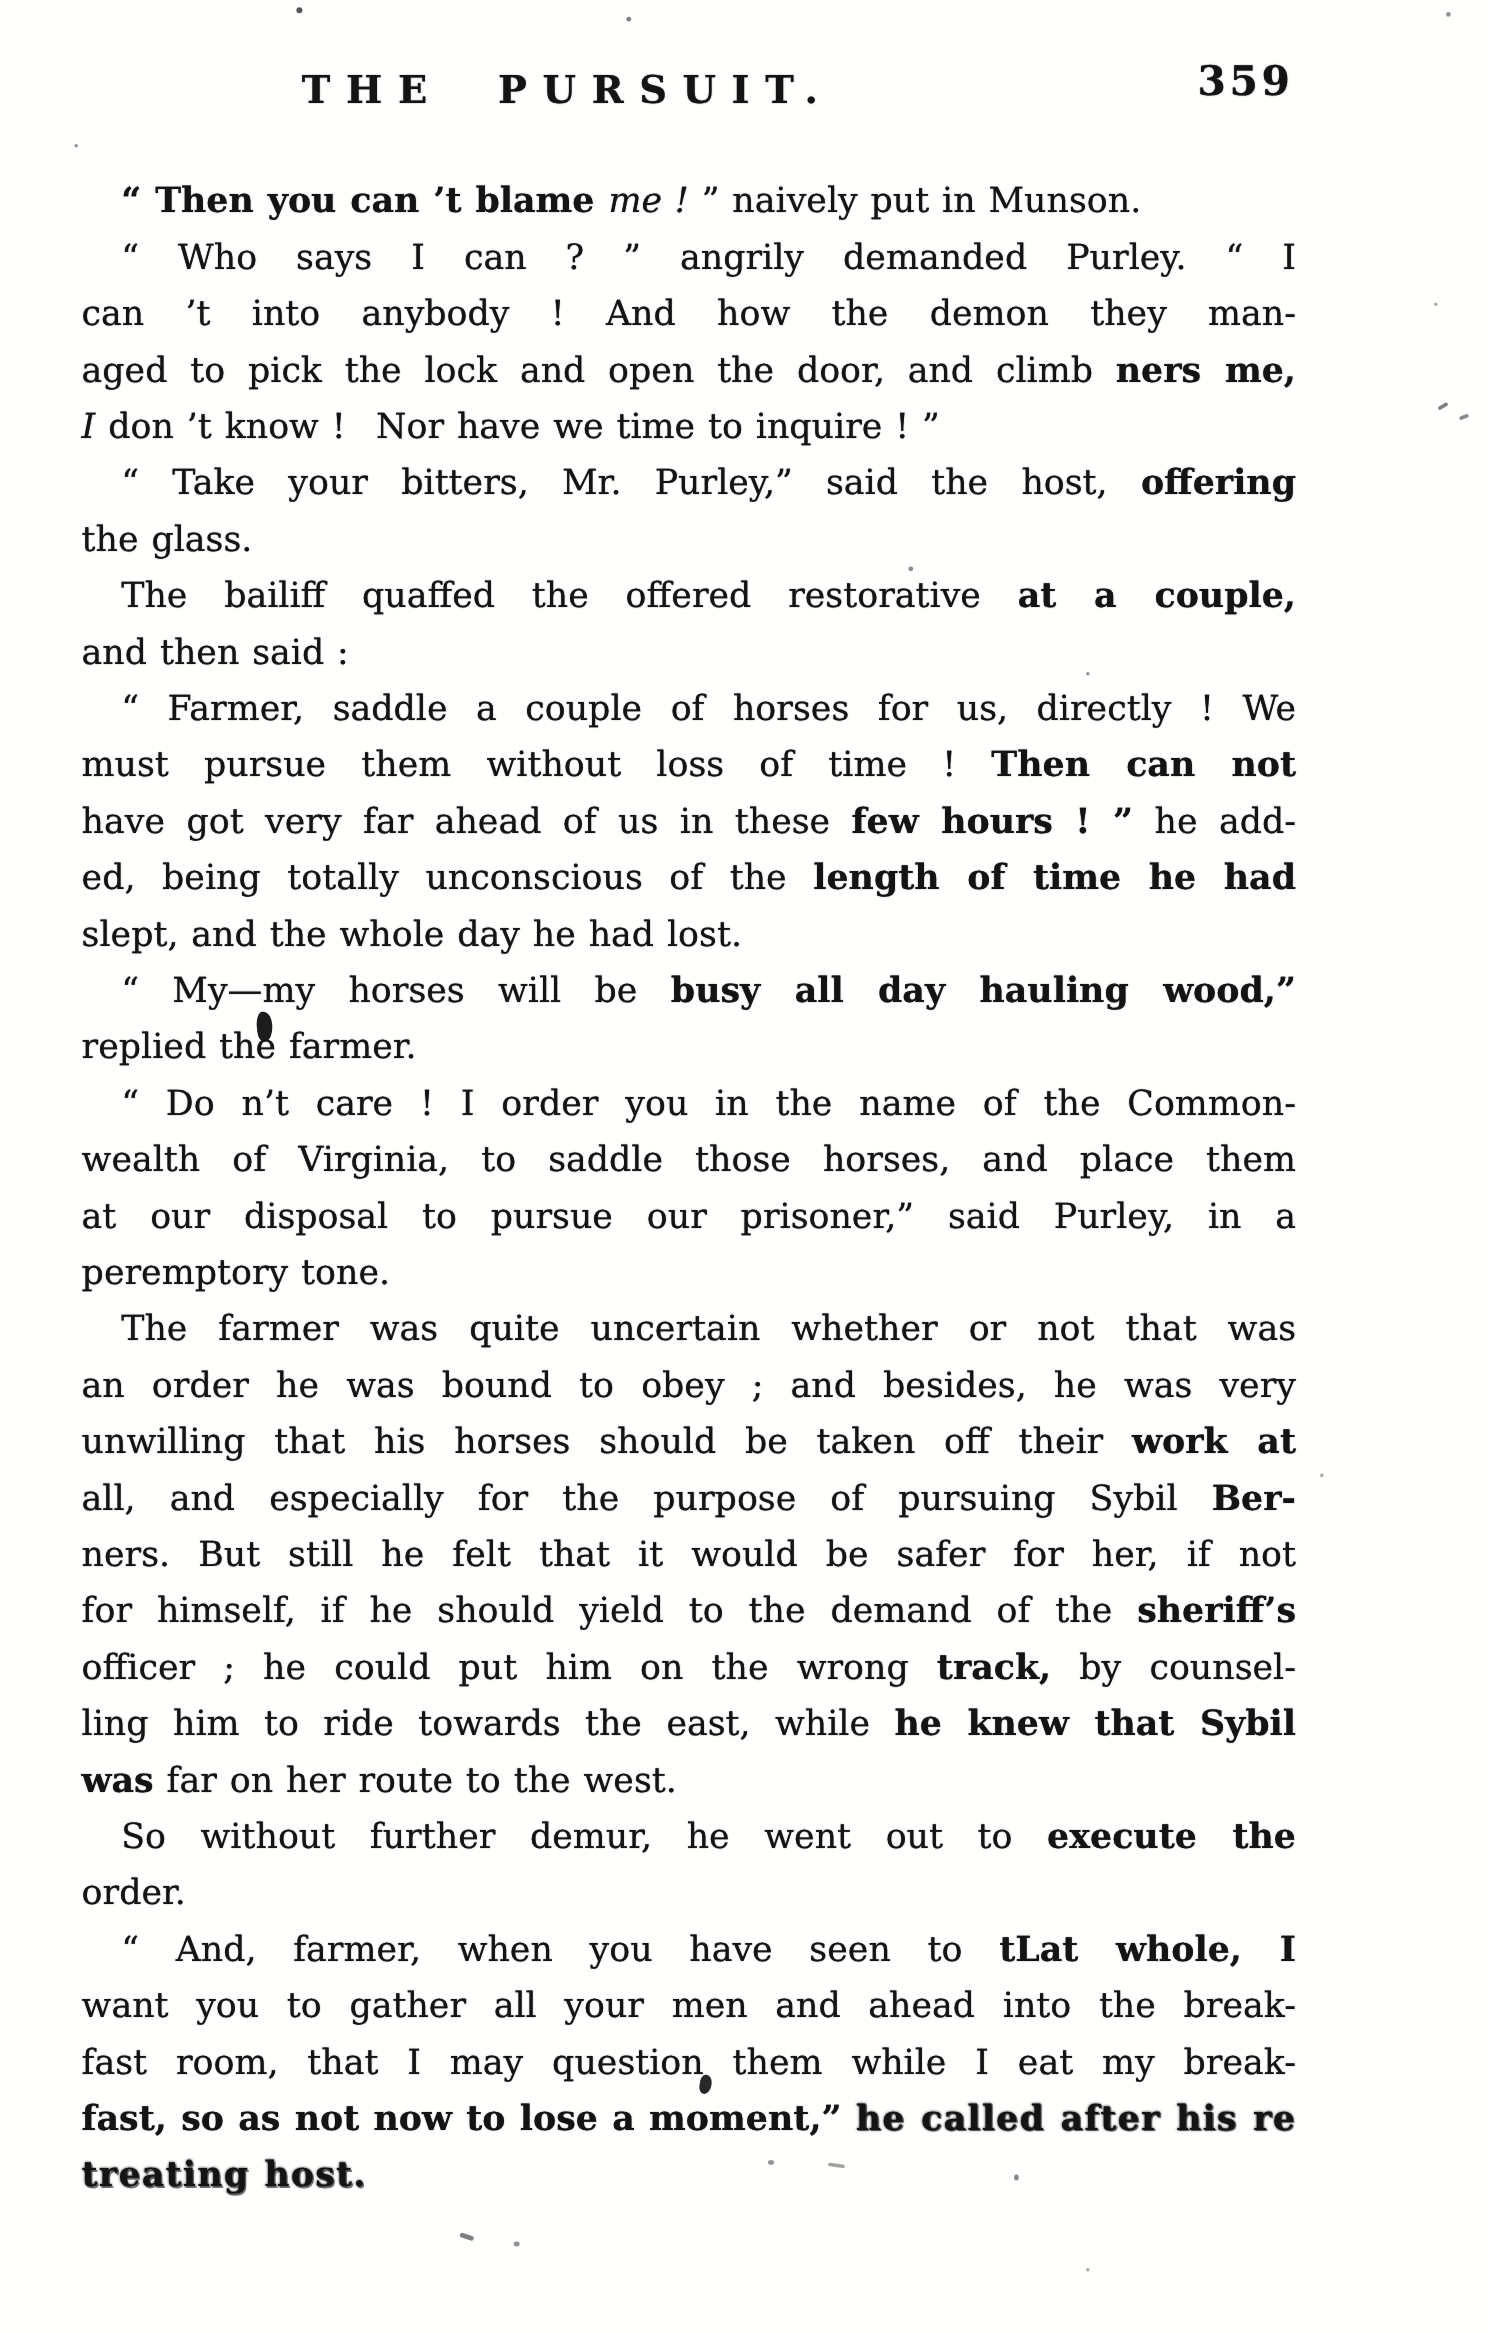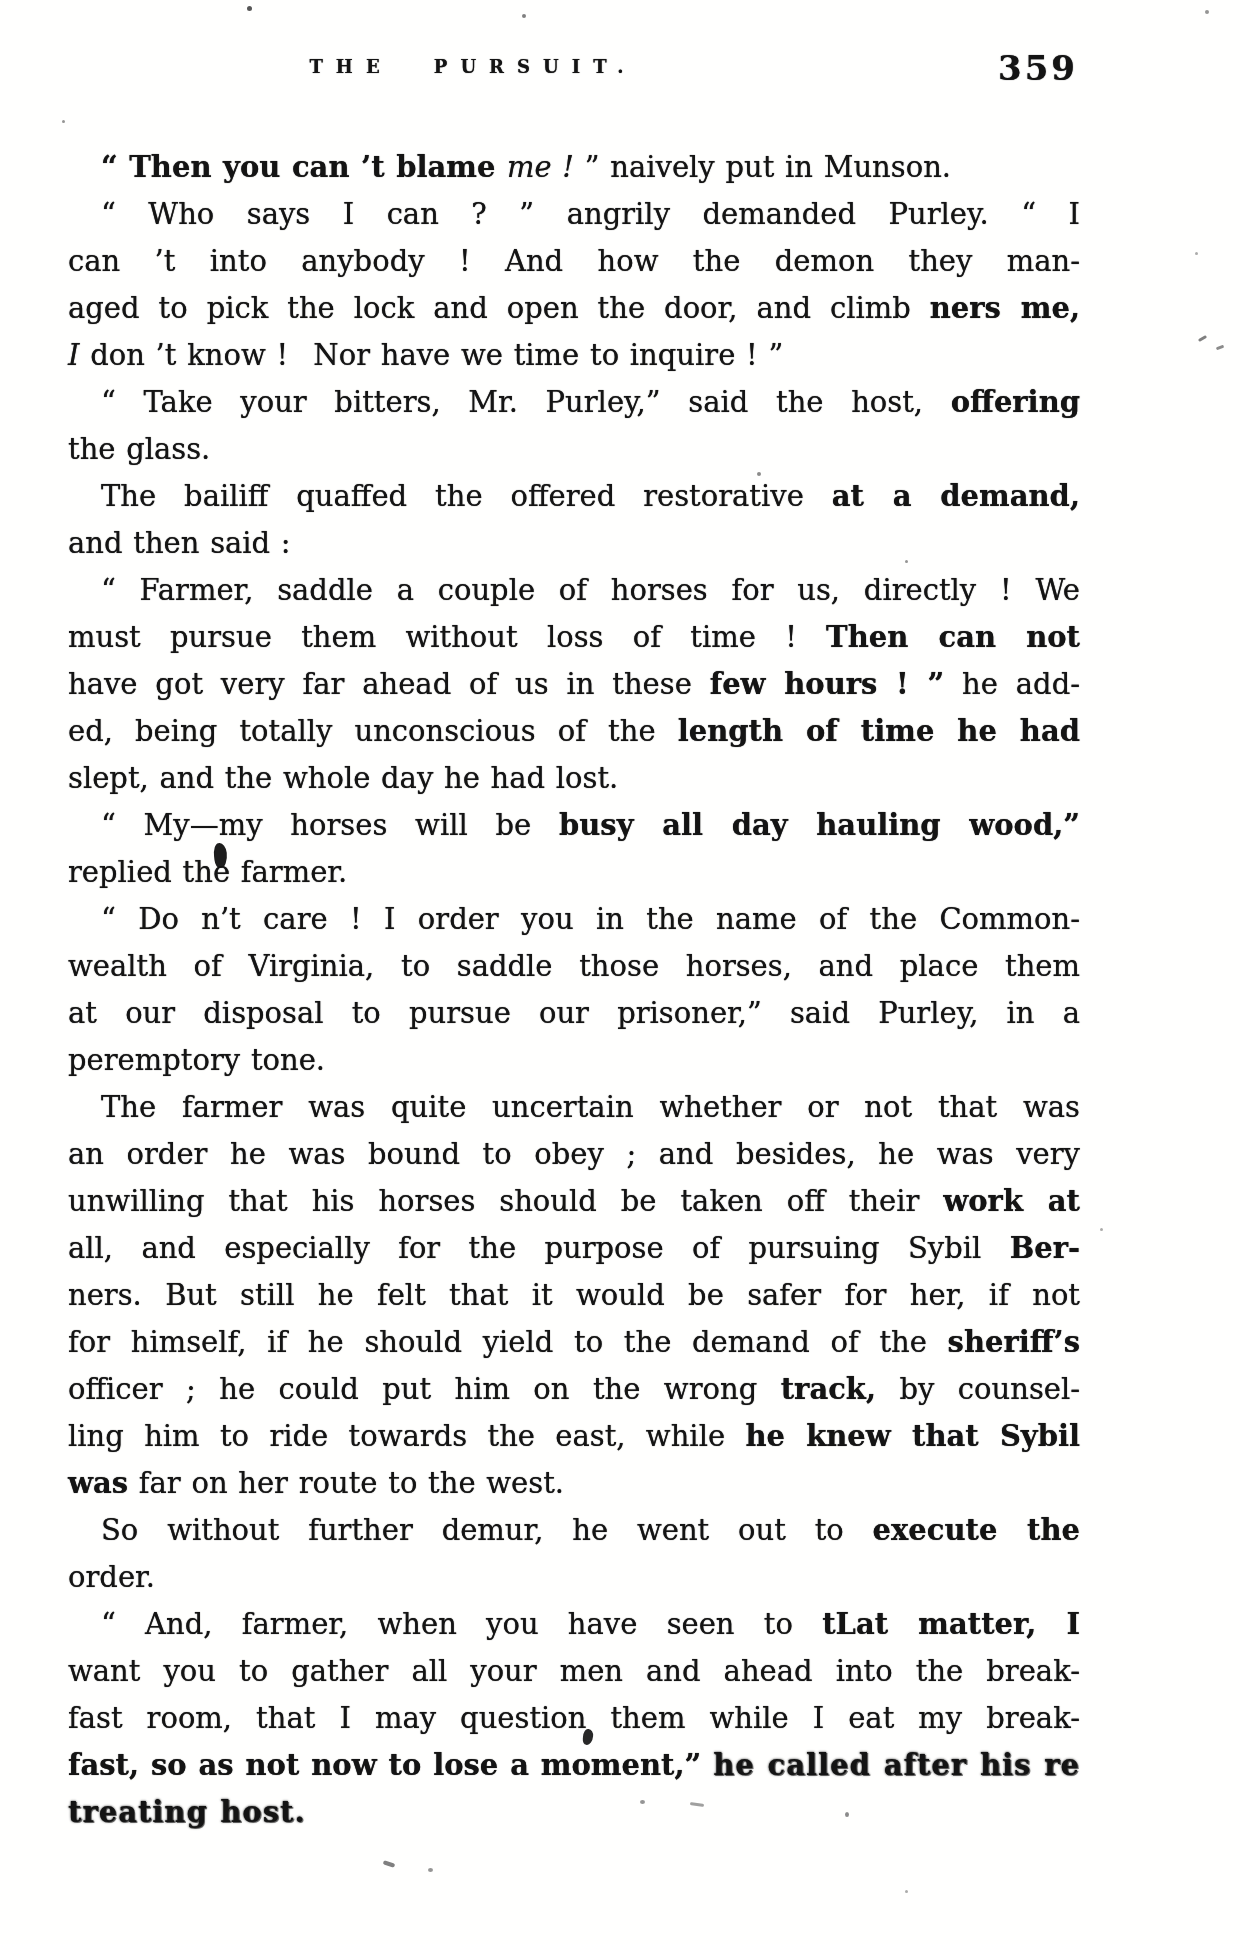--- a/index.html
+++ b/index.html
@@ -17,21 +17,21 @@
     width:1012px;
   }
   .running-head{
     position:relative;
     height:48px;
   }
   .head-title{
     position:absolute;
     left:405px; top:4px;
     transform:translateX(-50%);
-    font-size:18px;
+    font-size:32px;
     font-weight:bold;
     letter-spacing:13px;
     word-spacing:22px;
     white-space:nowrap;
     text-shadow:0 0 1px rgba(0,0,0,.75);
   }
   .page-number{
     position:absolute;
     right:2px; top:-4px;
     font-size:34px;
@@ -76,21 +76,21 @@
       <span class="page-number">359</span>
     </div>
     <div class="text-block">
         <div class="line indent end"><span class="b">“ Then you can ’t blame </span><span class="i">me !</span><span> ” naively put in Munson.</span></div>
         <div class="line indent"><span>“ Who says I can ? ” angrily demanded Purley. “ I</span></div>
         <div class="line"><span>can ’t into anybody ! And how the demon they man-</span></div>
         <div class="line"><span>aged to pick the lock and open the door, and climb </span><span class="b">ners me,</span></div>
         <div class="line end"><span class="i">I</span><span> don ’t know !  Nor have we time to inquire ! ”</span></div>
         <div class="line indent"><span>“ Take your bitters, Mr. Purley,” said the host, </span><span class="b">offering</span></div>
         <div class="line end"><span>the glass.</span></div>
-        <div class="line indent"><span>The bailiff quaffed the offered restorative </span><span class="b">at a demand,</span></div>
+        <div class="line indent"><span>The bailiff quaffed the offered restorative </span><span class="b">at a couple,</span></div>
         <div class="line end"><span>and then said :</span></div>
         <div class="line indent"><span>“ Farmer, saddle a couple of horses for us, directly ! We</span></div>
         <div class="line"><span>must pursue them without loss of time ! </span><span class="b">Then can not</span></div>
         <div class="line"><span>have got very far ahead of us in these </span><span class="b">few hours ! ”</span><span> he add-</span></div>
         <div class="line"><span>ed, being totally unconscious of the </span><span class="b">length of time he had</span></div>
         <div class="line end"><span>slept, and the whole day he had lost.</span></div>
         <div class="line indent"><span>“ My—my horses will be </span><span class="b">busy all day hauling wood,”</span></div>
         <div class="line end"><span>replied the farmer.</span></div>
         <div class="line indent"><span>“ Do n’t care ! I order you in the name of the Common-</span></div>
         <div class="line"><span>wealth of Virginia, to saddle those horses, and place them</span></div>
@@ -100,21 +100,21 @@
         <div class="line"><span>an order he was bound to obey ; and besides, he was very</span></div>
         <div class="line"><span>unwilling that his horses should be taken off their </span><span class="b">work at</span></div>
         <div class="line"><span>all, and especially for the purpose of pursuing Sybil </span><span class="b">Ber-</span></div>
         <div class="line"><span>ners. But still he felt that it would be safer for her, if not</span></div>
         <div class="line"><span>for himself, if he should yield to the demand of the </span><span class="b">sheriff’s</span></div>
         <div class="line"><span>officer ; he could put him on the wrong </span><span class="b">track,</span><span> by counsel-</span></div>
         <div class="line"><span>ling him to ride towards the east, while </span><span class="b">he knew that Sybil</span></div>
         <div class="line end"><span class="b">was</span><span> far on her route to the west.</span></div>
         <div class="line indent"><span>So without further demur, he went out to </span><span class="b">execute the</span></div>
         <div class="line end"><span>order.</span></div>
-        <div class="line indent"><span>“ And, farmer, when you have seen to </span><span class="b">tLat matter, I</span></div>
+        <div class="line indent"><span>“ And, farmer, when you have seen to </span><span class="b">tLat whole, I</span></div>
         <div class="line"><span>want you to gather all your men and ahead into the break-</span></div>
         <div class="line"><span>fast room, that I may question them while I eat my break-</span></div>
         <div class="line"><span class="b">fast, so as not now to lose a moment,” </span><span class="smudge">he called after his re</span></div>
         <div class="line end smudge"><span class="smudge">treating host.</span></div>
       </div>
   </div>
   <div>
       <div class="artifact dot" style="left: 247px; top: 6px; width: 5px; height: 5px; opacity: 0.8;"></div>
       <div class="artifact dot" style="left: 522px; top: 14px; width: 4px; height: 4px; opacity: 0.6;"></div>
       <div class="artifact dot" style="left: 1205px; top: 10px; width: 4px; height: 4px; opacity: 0.5;"></div>

